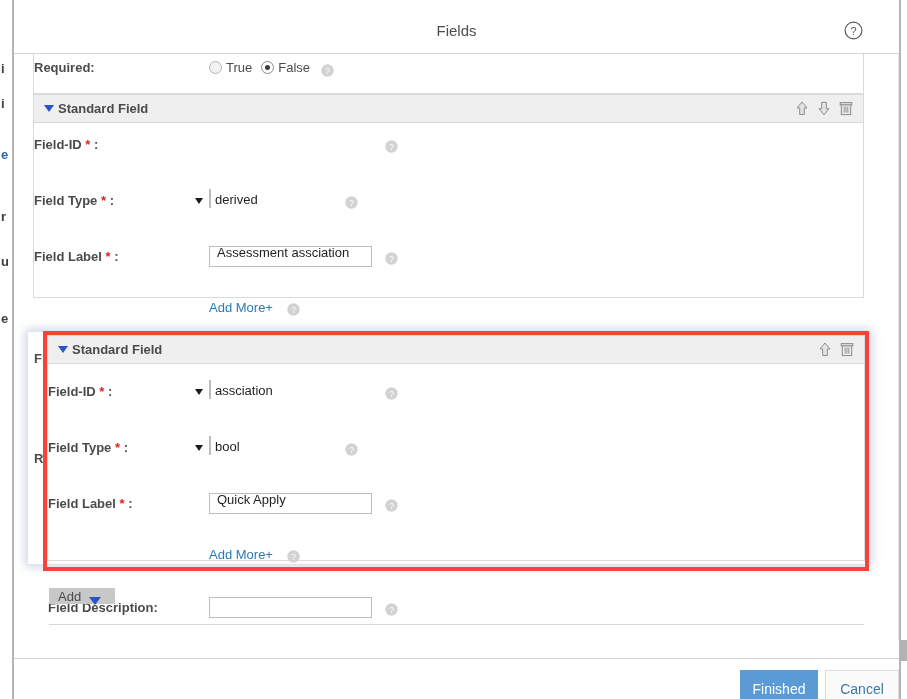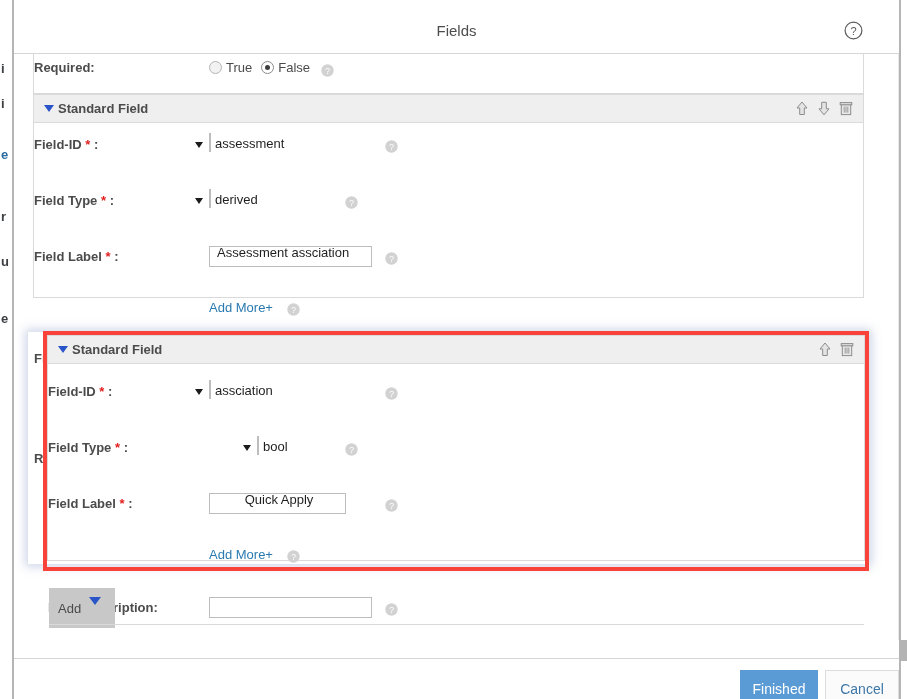--- a/index.html
+++ b/index.html
@@ -279,21 +279,21 @@
     box-shadow: 0 0 9px 3px rgba(120,140,190,0.35);
     pointer-events: none;
     z-index: 5;
   }
 
   
   .add-btn {
     position: absolute;
     background: #c8c8c8;
     border: none;
-    width: 66px; height: 40px;
+    width: 66px; height: 16px;
     font-size: 13px;
     color: #4a4a4a;
     font-family: "Liberation Sans", sans-serif;
     text-align: left;
     padding-left: 9px;
     cursor: pointer;
   }
   .add-btn .acaret {
     position: absolute;
     right: 14px; top: 9px;
@@ -424,26 +424,20 @@
                   <line x1="9.8" y1="6.6" x2="9.8" y2="12.6" stroke="#9a9a9a" stroke-width="1"></line>
                 </svg>
               </span>
             </span>
           </div>
 
           <div class="section-body" style="height:174px;">
 
             <div class="frow" style="top:8px;">
               <span class="lbl" style="left:0; width:167px;"><span>Field-ID</span> <span class="req-star">*</span> <span>:</span></span>
-              <span class="selwrap" style="left:175px; width:163px;">
-                <span class="selbox">
-                  <span class="seltext">assessment</span>
-                  <span class="arrow"></span>
-                </span>
-              </span>
               <span class="help-sm" style="left:351px; top:8px;">
                 <svg width="13" height="13" viewBox="0 0 13 13">
                     <circle cx="6.5" cy="6.5" r="6.2" fill="#d2d2d2"></circle>
                     <text x="6.5" y="9.6" font-size="8.5" font-family="Liberation Sans, sans-serif" fill="#ffffff" text-anchor="middle">?</text>
                   </svg>
               </span>
             </div>
 
             <div class="frow" style="top:36px;">
               <span class="lbl" style="left:0; width:167px;"><span>Field Type</span> <span class="req-star">*</span> <span>:</span></span>
@@ -556,37 +550,37 @@
               <span class="help-sm" style="left:337px; top:8px;">
                 <svg width="13" height="13" viewBox="0 0 13 13">
                     <circle cx="6.5" cy="6.5" r="6.2" fill="#d2d2d2"></circle>
                     <text x="6.5" y="9.6" font-size="8.5" font-family="Liberation Sans, sans-serif" fill="#ffffff" text-anchor="middle">?</text>
                   </svg>
               </span>
             </div>
 
             <div class="frow" style="top:42px;">
               <span class="lbl" style="left:0; width:153px;"><span>Field Type</span> <span class="req-star">*</span> <span>:</span></span>
-              <span class="selwrap" style="left:161px; width:123px;margin-left:48px;">
+              <span class="selwrap" style="left:161px; width:123px;">
                 <span class="selbox">
                   <span class="seltext">bool</span>
                   <span class="arrow"></span>
                 </span>
               </span>
               <span class="help-sm" style="left:297px; top:8px;">
                 <svg width="13" height="13" viewBox="0 0 13 13">
                     <circle cx="6.5" cy="6.5" r="6.2" fill="#d2d2d2"></circle>
                     <text x="6.5" y="9.6" font-size="8.5" font-family="Liberation Sans, sans-serif" fill="#ffffff" text-anchor="middle">?</text>
                   </svg>
               </span>
             </div>
 
             <div class="frow" style="top:70px;">
               <span class="lbl" style="left:0; width:153px;"><span>Field Label</span> <span class="req-star">*</span> <span>:</span></span>
-              <input class="ftext" style="position: absolute; left: 161px; top: 3px; width: 137px; text-align: center;" value="Quick Apply">
+              <input class="ftext" style="position: absolute; left: 161px; top: 3px; width: 163px;" value="Quick Apply">
               <span class="help-sm" style="left:337px; top:8px;">
                 <svg width="13" height="13" viewBox="0 0 13 13">
                     <circle cx="6.5" cy="6.5" r="6.2" fill="#d2d2d2"></circle>
                     <text x="6.5" y="9.6" font-size="8.5" font-family="Liberation Sans, sans-serif" fill="#ffffff" text-anchor="middle">?</text>
                   </svg>
               </span>
             </div>
 
             <div class="frow" style="top:96px; height:22px;">
               <span class="addmore" style="left:161px;">Add More+</span>

